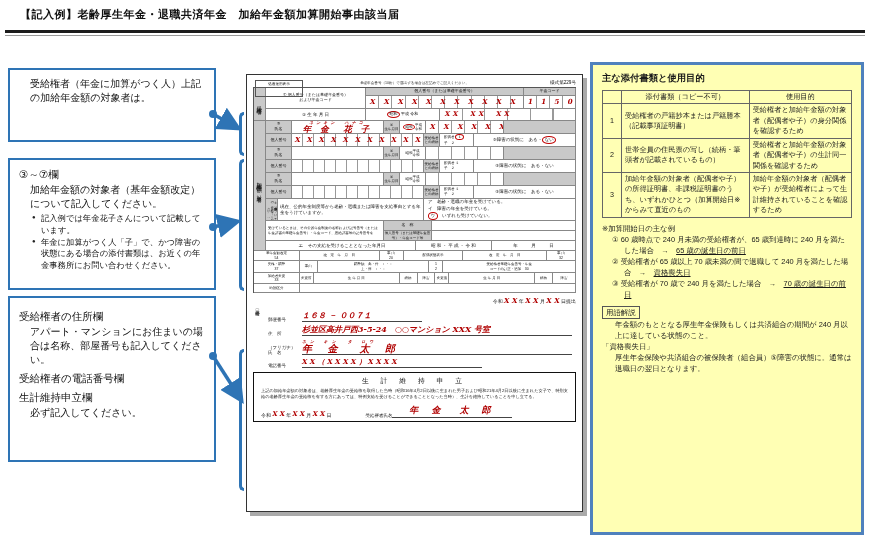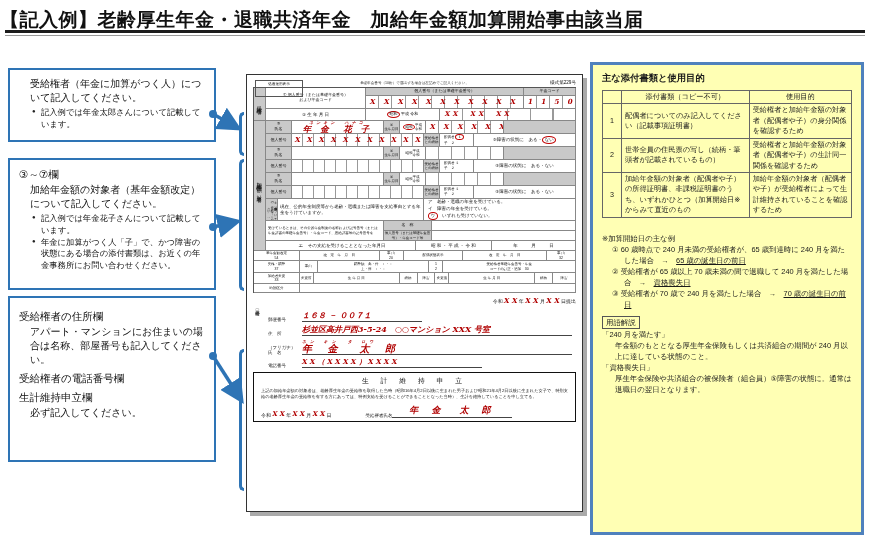--- a/index.html
+++ b/index.html
@@ -1,19 +1,19 @@
 <!DOCTYPE html>
 <html><head>
 <meta charset="utf-8">
 <style>
   html,body{margin:0;padding:0}
   body{width:870px;height:552px;position:relative;overflow:hidden;background:#fff;
        font-family:"Liberation Sans","DejaVu Sans",sans-serif;color:#111}
   
-  .page-title{position:absolute;left:0;top:7px;font-size:19px;font-weight:bold;letter-spacing:.5px;white-space:nowrap}
+  .page-title{position:absolute;left:20px;top:7px;font-size:11px;font-weight:bold;letter-spacing:.5px;white-space:nowrap}
   .rule1{position:absolute;left:5px;top:30px;width:860px;height:3px;background:#1c1c1c}
   .rule2{position:absolute;left:5px;top:35px;width:860px;height:1px;background:#999}
   
   .co{position:absolute;left:8px;width:208px;border:2px solid #2e74b5;background:#fff;
       box-sizing:border-box;padding:7px 9px 5px 9px;font-size:10px;line-height:1.42}
   .co-h{font-size:10.5px;margin-bottom:1px}
   .co-b{padding-left:11px}
   .co ul{margin:2px 0 0 0;padding-left:13px;list-style:none}
   .co li{font-size:8.3px;line-height:1.4;position:relative;padding-left:9px}
   .co li::before{content:"●";position:absolute;left:0;top:0;font-size:6px;color:#222}
@@ -68,39 +68,36 @@
   .panel{position:absolute;left:590px;top:62px;width:274px;height:473px;background:#ffffb4;
          border:3px solid #4f81bd;box-sizing:border-box;padding:7px 9px;font-size:7.4px;line-height:1.5;color:#1a1a1a}
   .panel-title{font-size:9.3px;font-weight:bold;margin-bottom:4px}
   .ptab{border-collapse:collapse;width:100%;}
   .ptab td,.ptab th{border:1px solid #666;font-size:7.2px;padding:1px 3px;vertical-align:middle;font-weight:normal;text-align:left;line-height:1.45}
   .ptab th{text-align:center}
   .ptab .cnum{text-align:center;width:12px}
   .pnote{margin-top:5px}
   .pnote p{margin:0 0 1px 0;padding-left:14px;text-indent:-14px}
   .pnote p.cont{text-indent:0;padding-left:14px}
-  .exs{margin-top:15px}
+  .exs{margin-top:5px}
   .exs p{margin:0;padding-left:22px;text-indent:-12px}
   .u{text-decoration:underline}
   .gl-title{display:inline-block;border:1px solid #555;padding:0 3px;margin-top:5px;font-size:7.4px}
   .gl p{margin:0}
   .gl .def{padding-left:13px}
 </style>
 </head>
 <body>
 
 <div class="page-title">【記入例】老齢厚生年金・退職共済年金　加給年金額加算開始事由該当届</div>
 <div class="rule1"></div>
 <div class="rule2"></div>
 
 <div class="co" style="top:68px;height:74px">
-  <div class="co-b">受給権者（年金に加算がつく人）について記入してください。</div>
-  <ul>
-    <li>記入例では年金太郎さんについて記載しています。</li>
-  </ul>
+  <div class="co-b">受給権者（年金に加算がつく人）上記の加給年金額の対象者は。</div>
 </div>
 
 <div class="co" style="top:158px;height:132px">
   <div class="co-h">③～⑦欄</div>
   <div class="co-b">加給年金額の対象者（基年金額改定）について記入してください。</div>
   <ul>
     <li>記入例では年金花子さんについて記載しています。</li>
     <li>年金に加算がつく人「子」で、かつ障害の状態にある場合の添付書類は、お近くの年金事務所にお問い合わせください。</li>
   </ul>
 </div>
@@ -392,21 +389,21 @@
   <div class="panel-title">主な添付書類と使用目的</div>
   <table class="ptab">
     <tbody>
         <tr>
       <th class="cnum"></th>
       <th>添付書類（コピー不可）</th>
       <th>使用目的</th>
     </tr>
     <tr>
       <td class="cnum">1</td>
-      <td>配偶者についてのみ記入してください（記載事項証明書）</td>
+      <td>受給権者の戸籍抄本または戸籍謄本（記載事項証明書）</td>
       <td>受給権者と加給年金額の対象者（配偶者や子）の身分関係を確認するため</td>
     </tr>
     <tr>
       <td class="cnum">2</td>
       <td>世帯全員の住民票の写し（続柄・筆頭者が記載されているもの）</td>
       <td>受給権者と加給年金額の対象者（配偶者や子）の生計同一関係を確認するため</td>
     </tr>
     <tr>
       <td class="cnum">3</td>
       <td>加給年金額の対象者（配偶者や子）の所得証明書、非課税証明書のうち、いずれかひとつ（加算開始日※からみて直近のもの</td>
@@ -415,18 +412,17 @@
   </tbody>
     </table>
   <div class="exs">
     <p style="padding-left:0;text-indent:0">※加算開始日の主な例</p>
     <p><span>① 60 歳時点で 240 月未満の受給権者が、65 歳到達時に 240 月を満たした場合　→　</span><span class="u">65 歳の誕生日の前日</span></p>
     <p><span>② 受給権者が 65 歳以上 70 歳未満の間で退職して 240 月を満たした場合　→　</span><span class="u">資格喪失日</span></p>
     <p><span>③ 受給権者が 70 歳で 240 月を満たした場合　→　</span><span class="u">70 歳の誕生日の前日</span></p>
   </div>
   <div class="gl">
     <div class="gl-title">用語解説</div>
-    <p>「240 月を満たす」</p>
     <p class="def">年金額のもととなる厚生年金保険もしくは共済組合の期間が 240 月以上に達している状態のこと。</p>
     <p>「資格喪失日」</p>
     <p class="def">厚生年金保険や共済組合の被保険者（組合員）⑤障害の状態に。通常は退職日の翌日となります。</p>
   </div>
 </div>
 
 </body></html>

